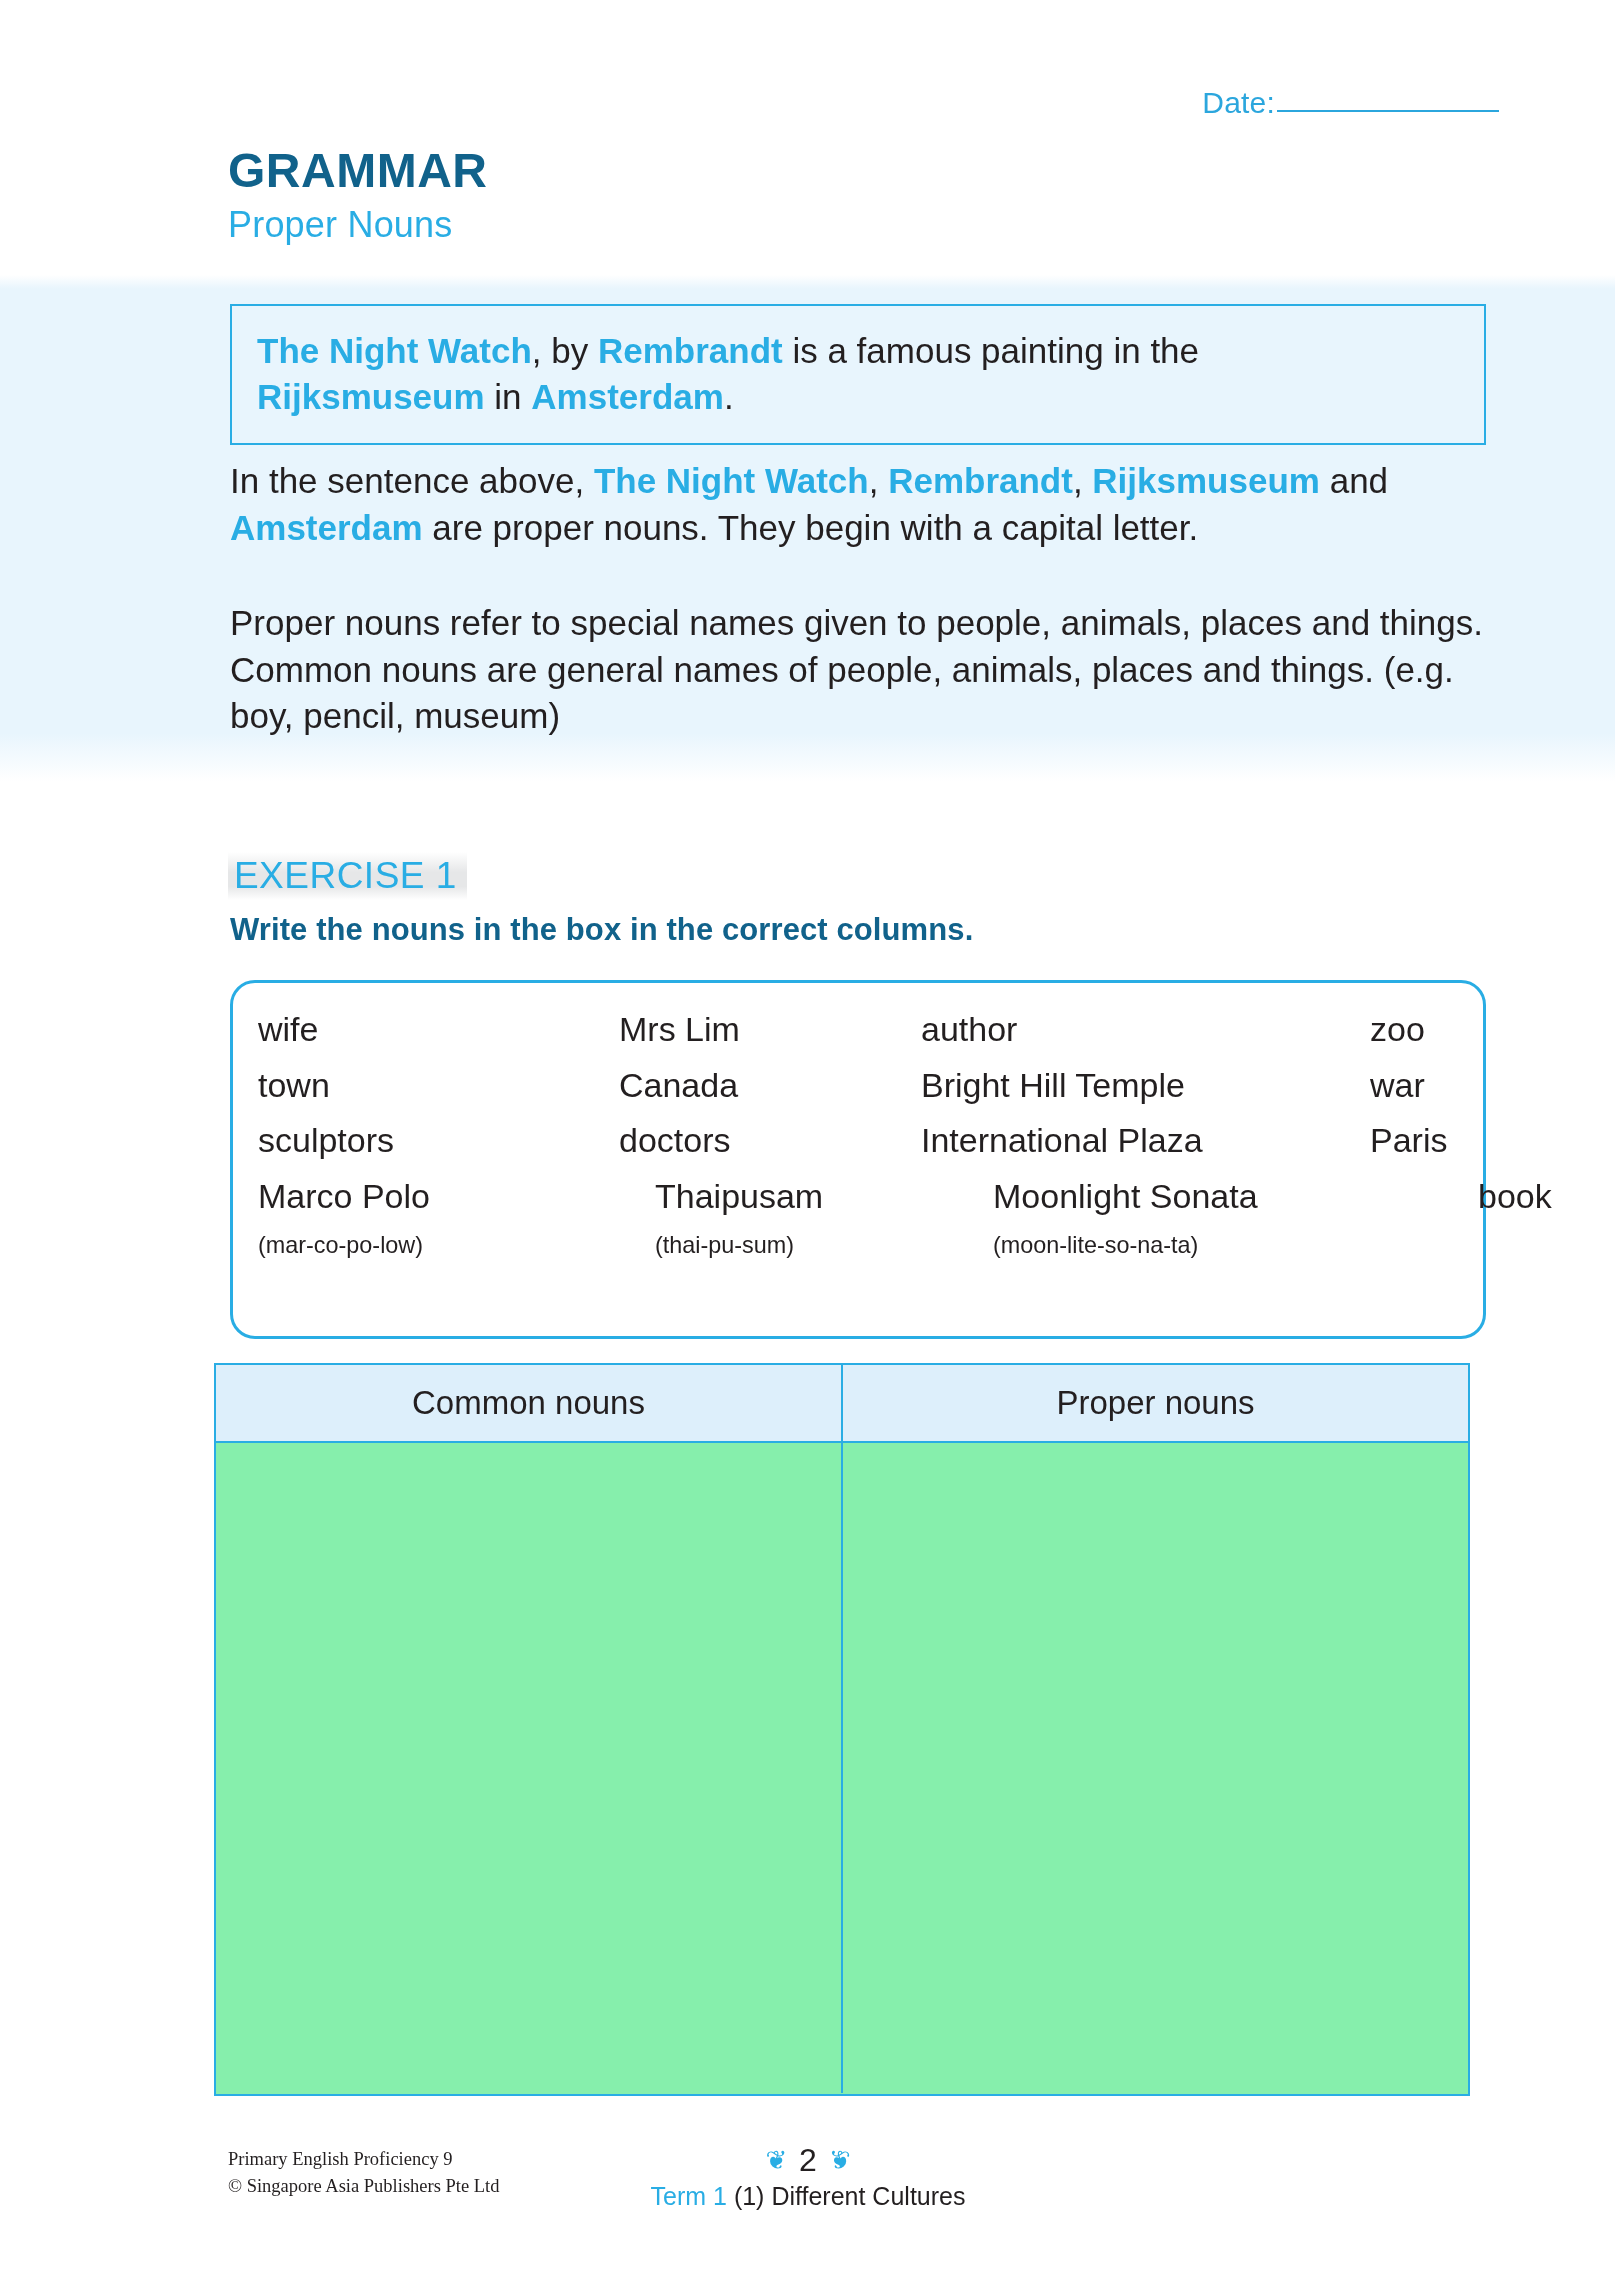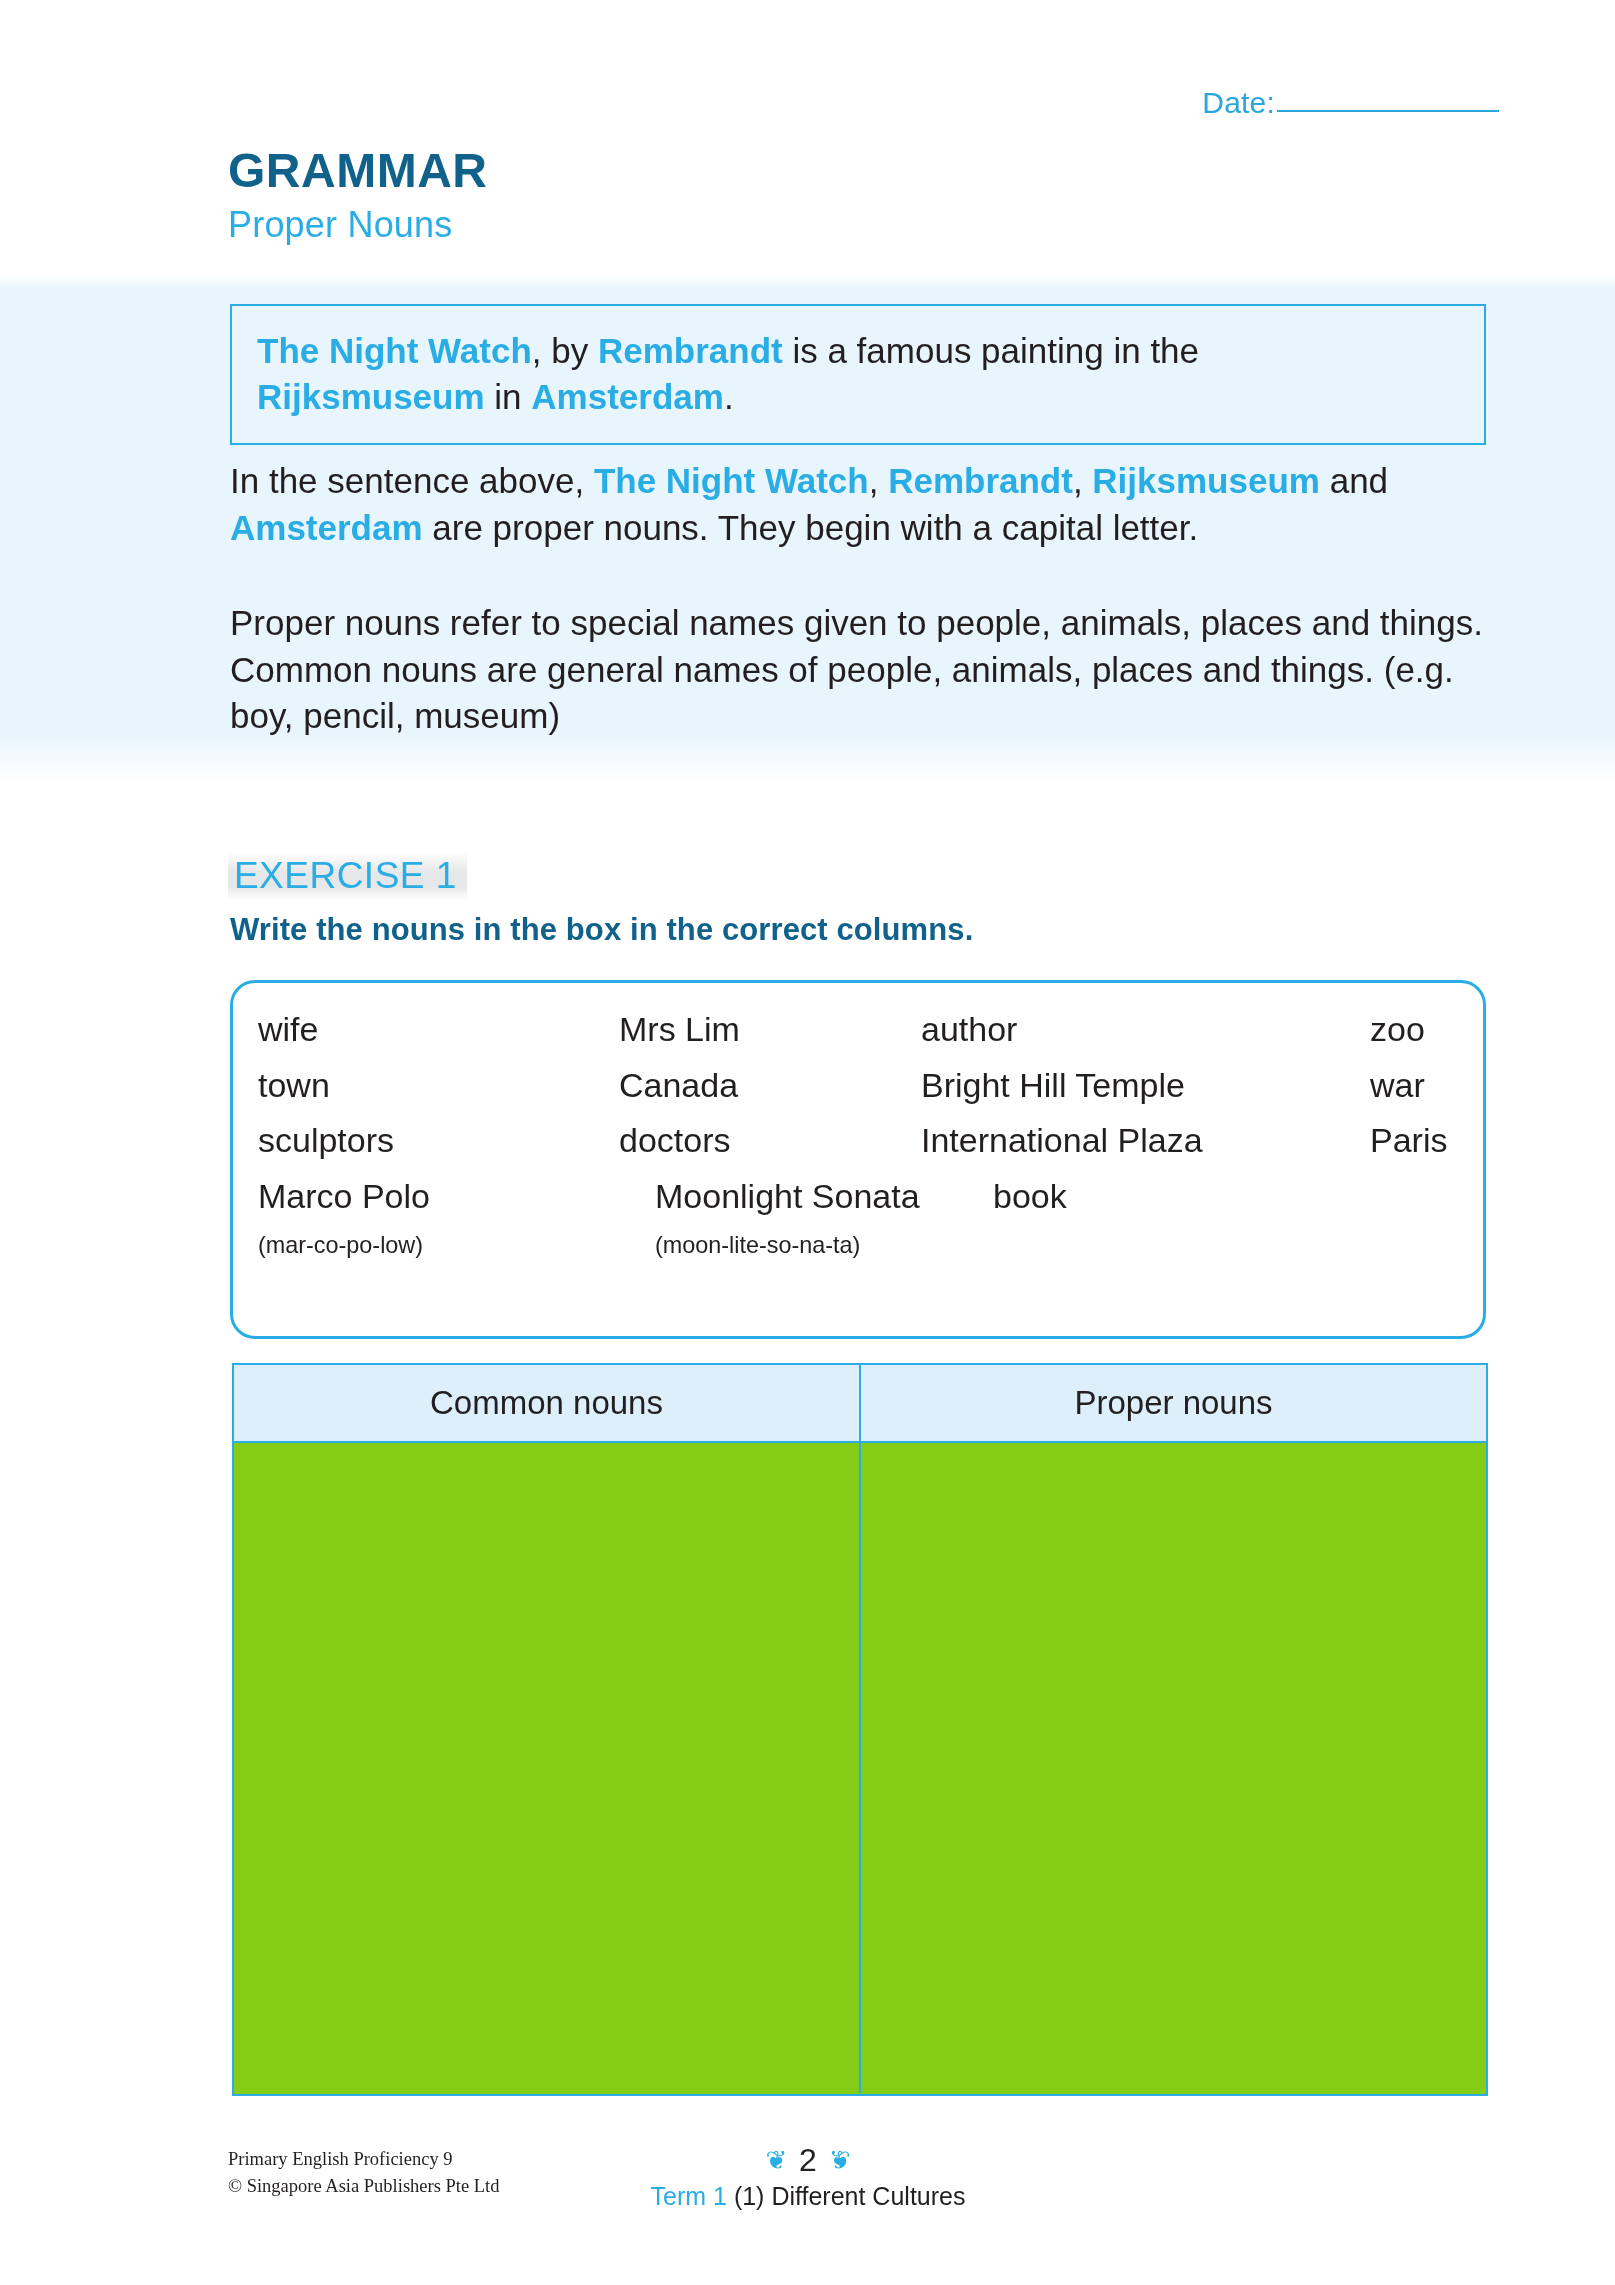--- a/index.html
+++ b/index.html
@@ -165,26 +165,26 @@
     font-size: 23.4px;
     line-height: 1.4;
     margin-top: 14px;
     color: #231f20;
   }
 
   
   .answer-table {
     position: absolute;
     top: 1363px;
-    left: 232px;
+    left: 214px;
     width: 1256px;
     height: 733px;
     box-sizing: border-box;
     border: 2.9px solid #29ade4;
-    background: #84cc16;
+    background: #86efac;
   }
   .at-head {
     display: flex;
     height: 76px;
     border-bottom: 2.9px solid #29ade4;
     background: #ddeffb;
   }
   .at-head-cell {
     flex: 1;
     display: flex;
@@ -328,20 +328,24 @@
           <span>Paris</span>
         </div>
       </div>
 
       <div class="word-row">
         <div class="word-cell">
           <span>Marco Polo</span>
           <span class="pron">(mar-co-po-low)</span>
         </div>
         <div class="word-cell">
+          <span>Thaipusam</span>
+          <span class="pron">(thai-pu-sum)</span>
+        </div>
+        <div class="word-cell">
           <span>Moonlight Sonata</span>
           <span class="pron">(moon-lite-so-na-ta)</span>
         </div>
         <div class="word-cell">
           <span>book</span>
         </div>
       </div>
 
     </div>
   </div>

